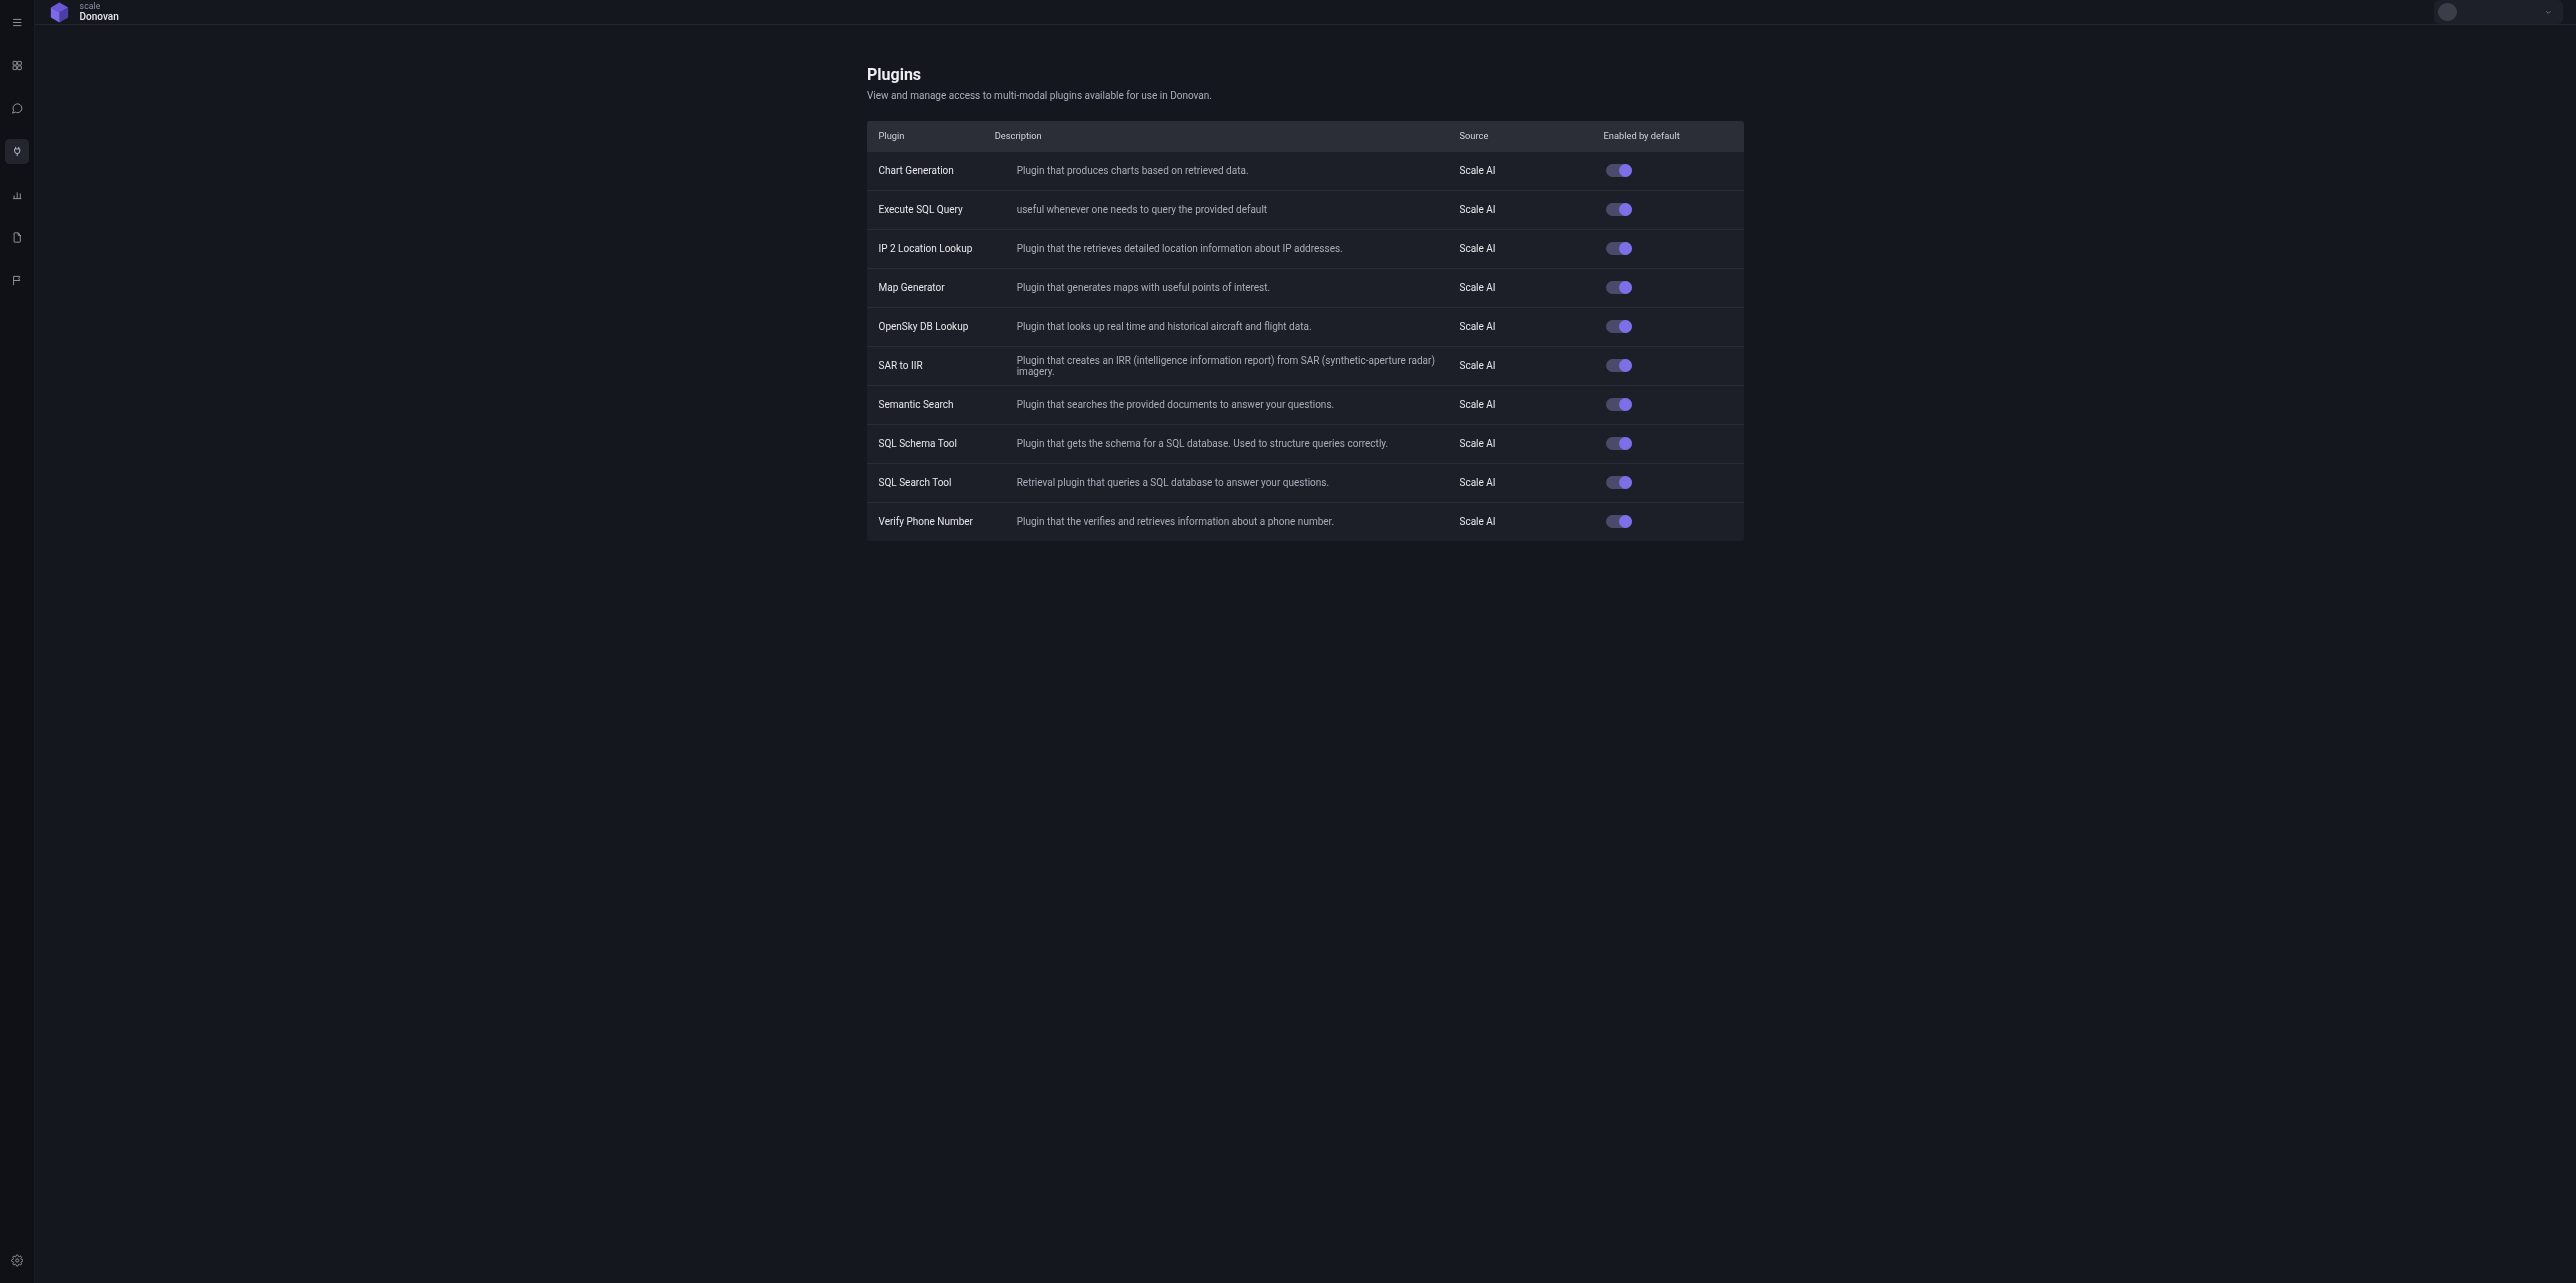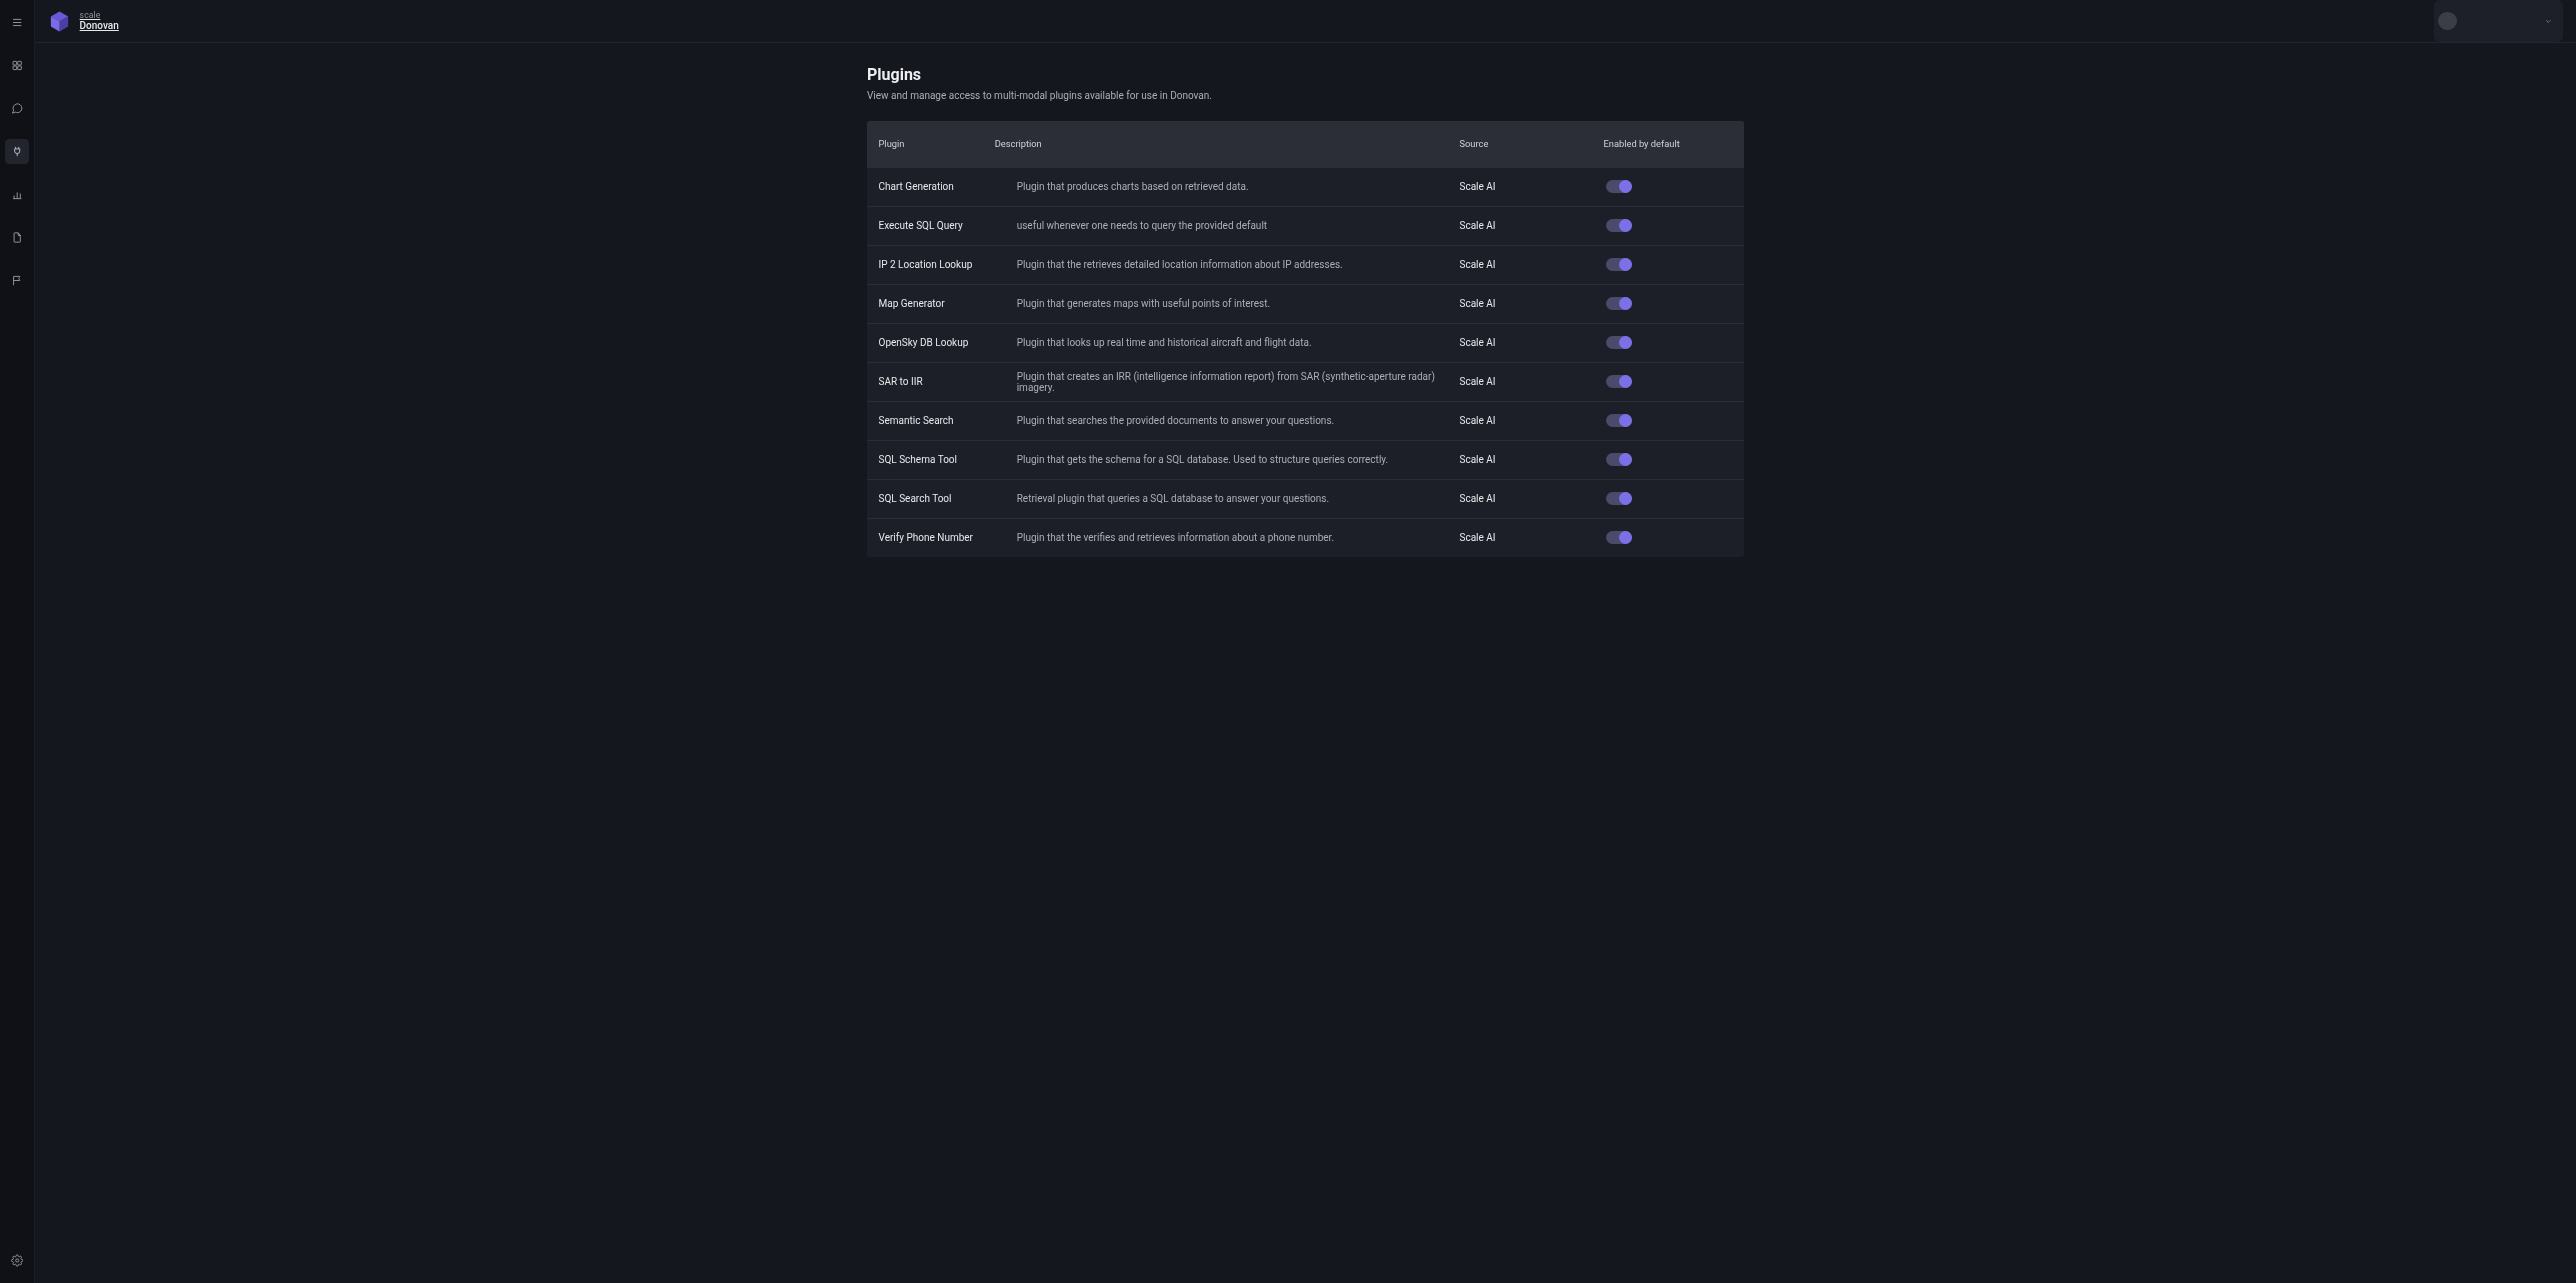--- a/index.html
+++ b/index.html
@@ -46,27 +46,26 @@
     cursor:pointer;
     color:var(--sidebar-icon);
     background:transparent;
     border:none;
   }
   .sb-btn.active{background:#22252e;color:#cfd3dd;}
   .sb-btn svg{width:13px;height:13px;stroke:currentColor;fill:none;stroke-width:1.6;}
 
   
   .topbar{
-    position:fixed;top:0;left:35px;right:0;height:43px;
+    position:fixed;top:0;left:35px;right:0;height:25px;
     display:flex;
     padding:0 13px;
     background:var(--bg);
     border-bottom:0.7px solid #22252d;
     z-index:9;
-    text-decoration:underline;
   }
   .brand{display:flex;align-items:center;gap:8.6px;cursor:pointer;}
   .brand-logo{
     width:23px;height:23px;border-radius:4.3px;
     display:flex;align-items:center;justify-content:center;
   }
   .brand-text{display:flex;flex-direction:column;line-height:1.1;}
   .brand-sub{font-size:8.6px;color:var(--text-dim);letter-spacing:0.1px;}
   .brand-main{font-size:10px;font-weight:500;color:var(--text);}
   .user-chip{
@@ -98,21 +97,21 @@
     overflow:hidden;
   }
   .thead,.trow{
     display:grid;
     grid-template-columns: 1fr 4fr 144px 129px;
     align-items:center;
     padding:0 11.5px;
   }
   .thead{
     background:var(--row-head);
-    height:46px;
+    height:30px;
     font-size:9.3px;
     color:#cfd3dd;
   }
   .trow{
     height:39px;
     border-top:0.7px solid var(--border);
     font-size:10px;
   }
   .td-name{color:var(--text);}
   .td-desc{color:var(--text-dim2);padding-left:22px;}

